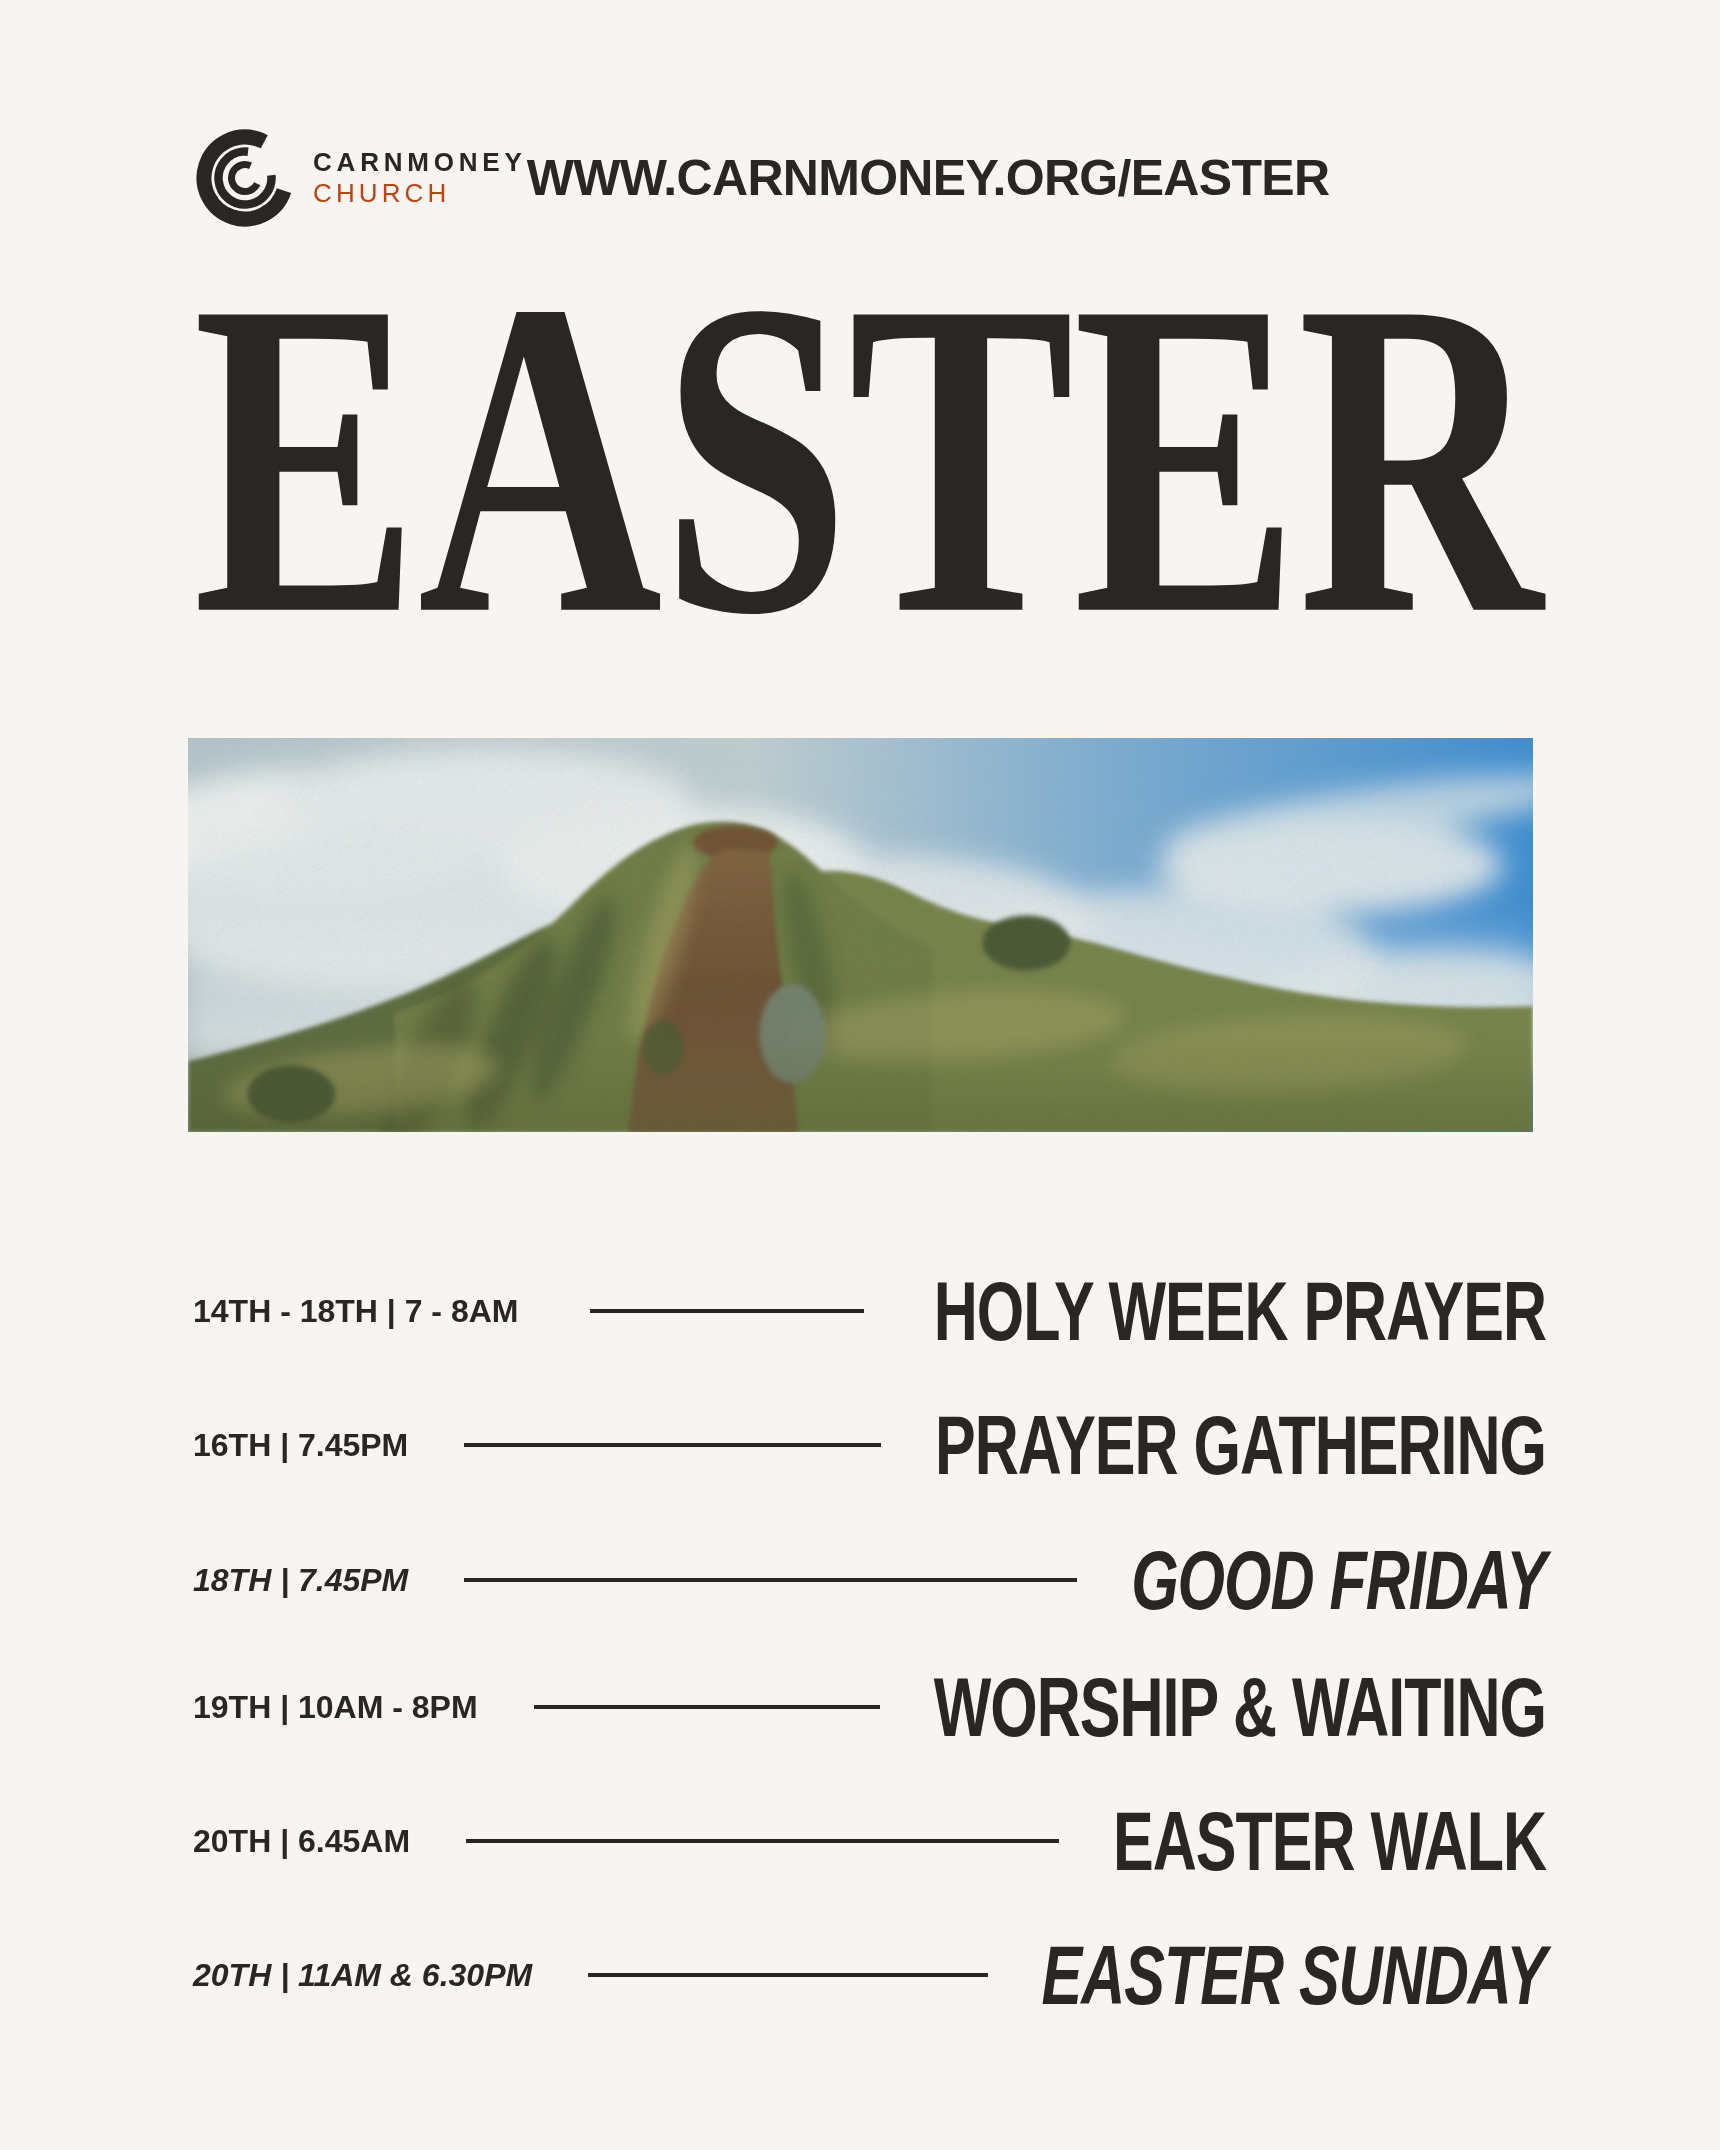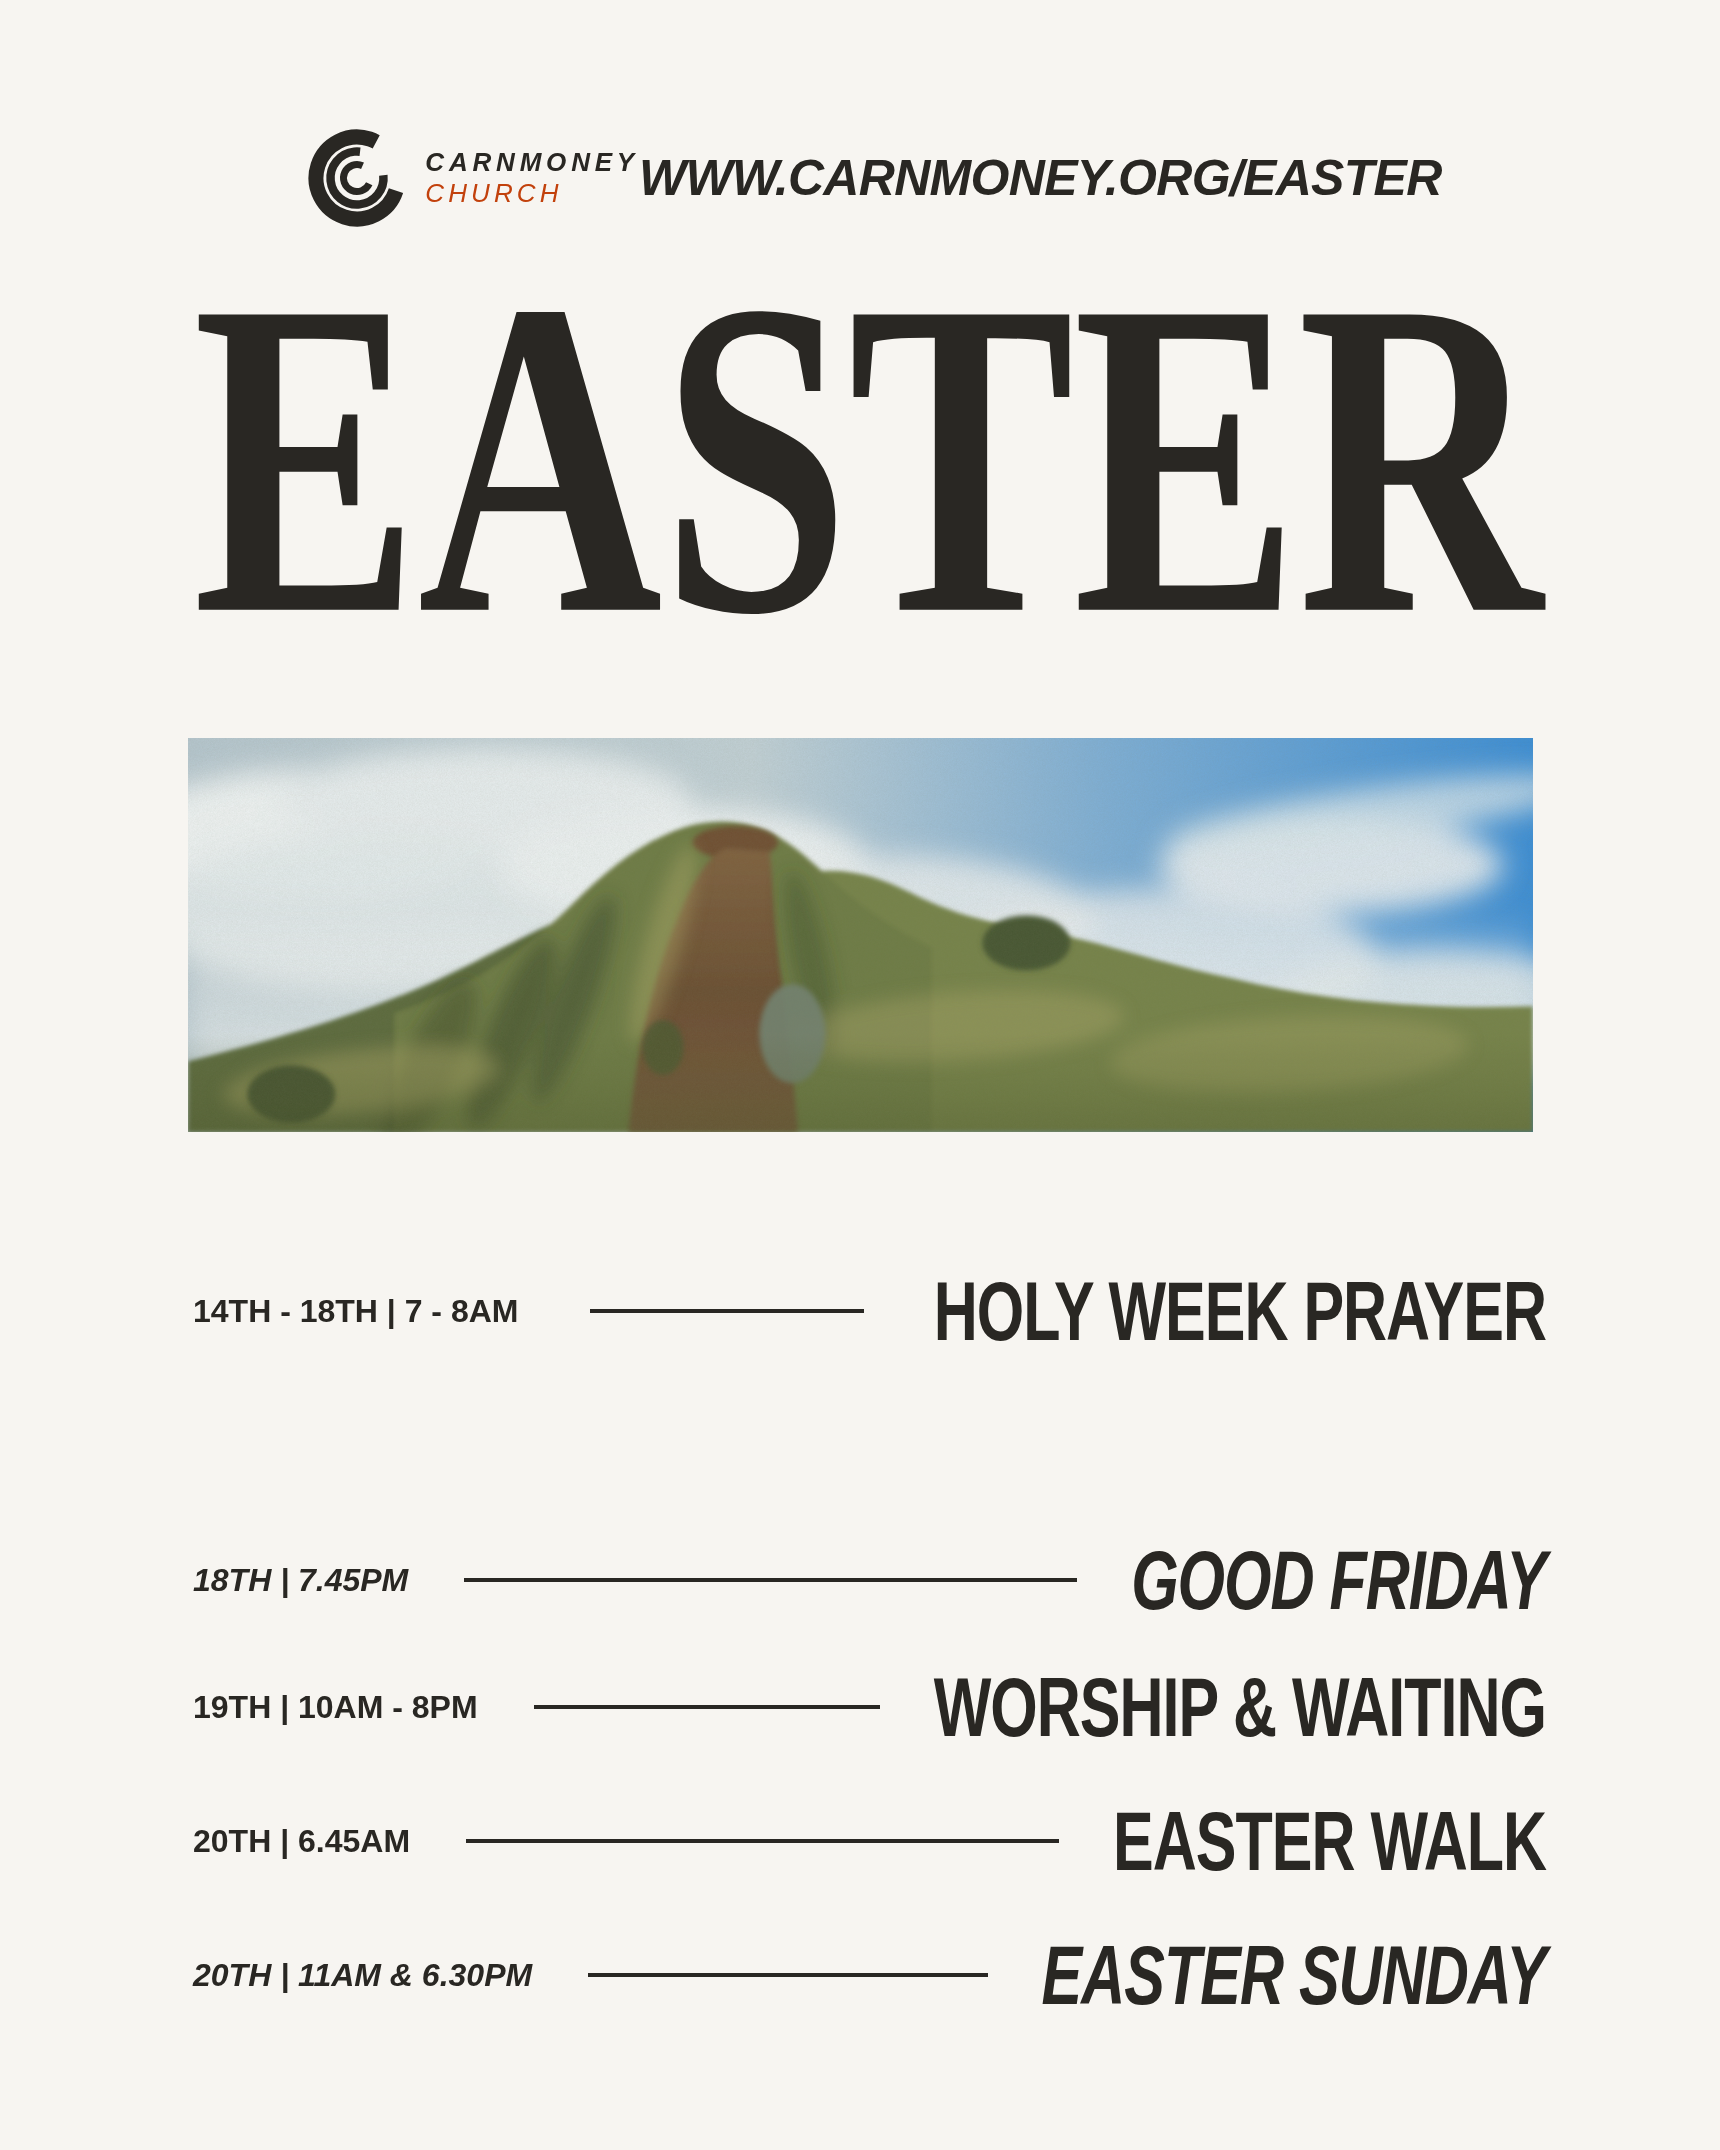--- a/index.html
+++ b/index.html
@@ -8,21 +8,21 @@
     background:#f7f5f1;
     font-family:"Liberation Sans","DejaVu Sans",sans-serif;
     color:#292723;
     overflow:hidden;
   }
   .poster{position:relative;width:1721px;height:2151px;background:#f7f5f1;}
 
   
   .header{
     position:absolute;left:195px;right:167px;top:126px;height:103px;
-    display:flex;align-items:center;justify-content:center;font-style:italic;
+    display:flex;align-items:center;justify-content:flex-start;
   }
   .brand{display:flex;align-items:center;}
   .logo-mark{width:100px;height:100px;flex:0 0 auto;}
   .logo-text{margin-left:18px;line-height:1.18;}
   .logo-line1{font-size:26px;font-weight:700;letter-spacing:4.8px;}
   .logo-line2{font-size:26px;font-weight:400;letter-spacing:4.1px;color:#c2410c;}
   .url{
     font-size:50px;font-weight:700;letter-spacing:-0.7px;white-space:nowrap;
   }
 
@@ -176,20 +176,25 @@
       <rect x="0" y="430" width="1954" height="143" fill="url(#fggrad)"></rect>
       <rect x="0" y="0" width="1954" height="573" filter="url(#grain)" opacity="0.32"></rect>
     </svg>
   </div>
 
   <div class="row row1">
     <span class="date">14TH - 18TH | 7 - 8AM</span>
     <span class="rule"></span>
     <span class="event">HOLY WEEK PRAYER</span>
   </div>
+  <div class="row row2">
+    <span class="date">16TH | 7.45PM</span>
+    <span class="rule"></span>
+    <span class="event">PRAYER GATHERING</span>
+  </div>
   <div class="row row3">
     <span class="date">18TH | 7.45PM</span>
     <span class="rule"></span>
     <span class="event">GOOD FRIDAY</span>
   </div>
   <div class="row row4">
     <span class="date">19TH | 10AM - 8PM</span>
     <span class="rule"></span>
     <span class="event">WORSHIP &amp; WAITING</span>
   </div>

